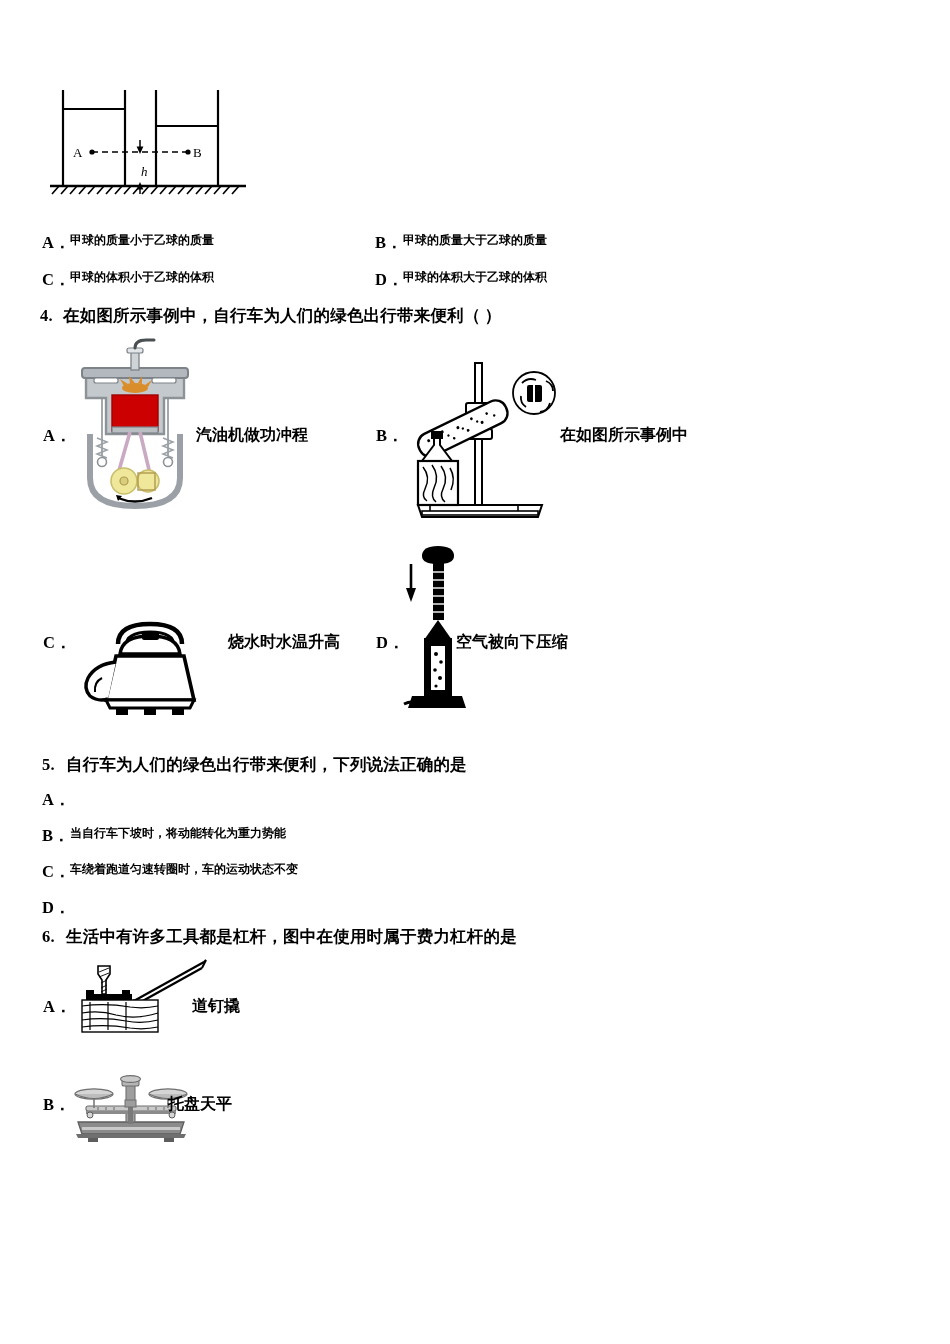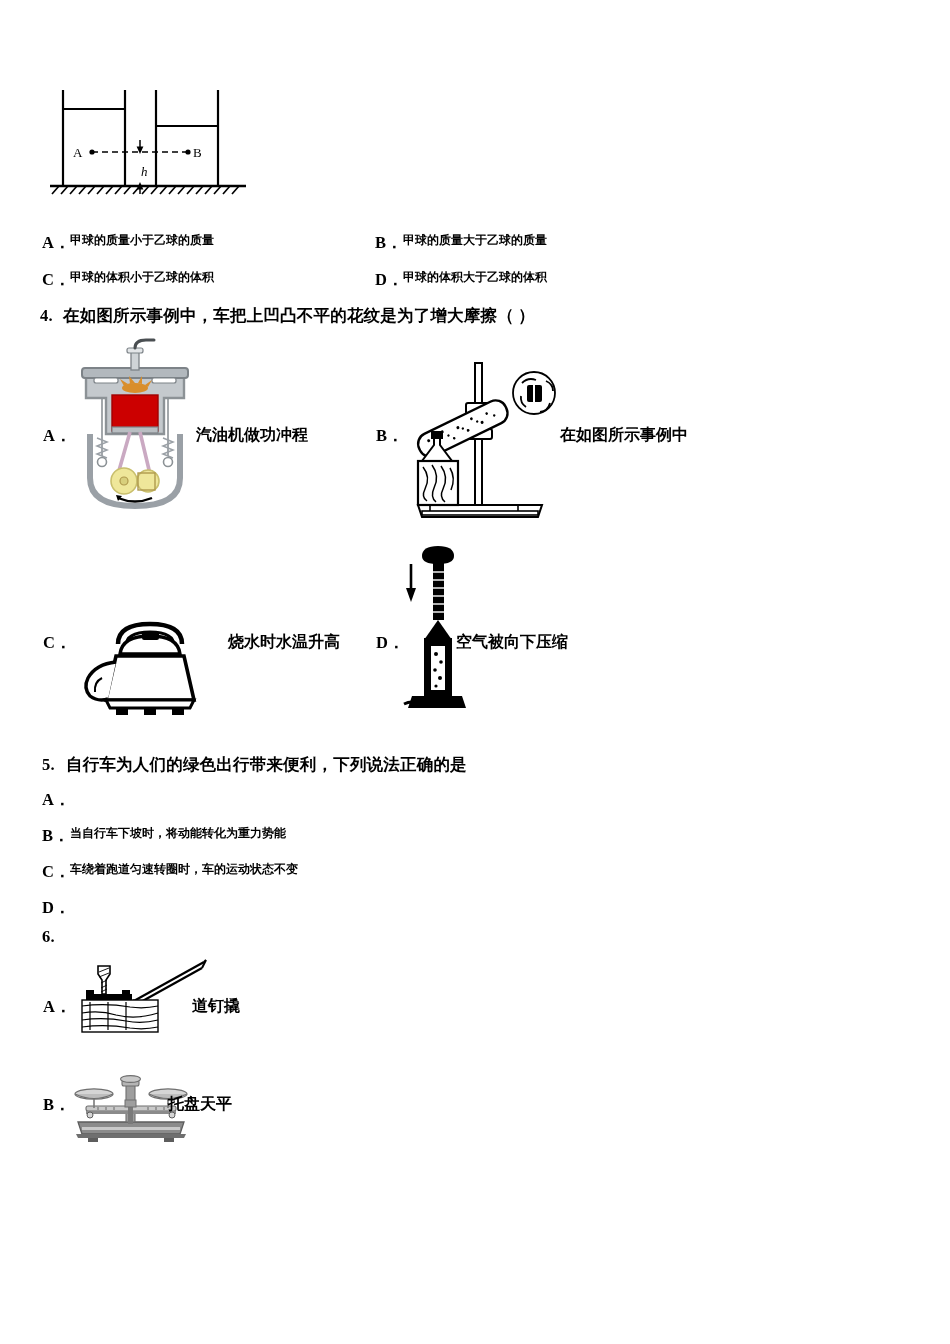--- a/index.html
+++ b/index.html
@@ -119,21 +119,21 @@
   <div class="abs opt-label" style="left:375px; top:232px;">B．</div>
   <div class="abs opt-text" style="left:403px; top:232px;">甲球的质量大于乙球的质量</div>
 
   <div class="abs opt-label" style="left:42px; top:269px;">C．</div>
   <div class="abs opt-text" style="left:70px; top:269px;">甲球的体积小于乙球的体积</div>
 
   <div class="abs opt-label" style="left:375px; top:269px;">D．</div>
   <div class="abs opt-text" style="left:403px; top:269px;">甲球的体积大于乙球的体积</div>
 
   <div class="abs qtext" style="left:40px; top:304px;">4.</div>
-  <div class="abs qtext" style="left:63px; top:304px;">在如图所示事例中，车把上凹凸不平的花纹是为了增大摩擦（      ）</div>
+  <div class="abs qtext" style="left:63px; top:304px;">在如图所示事例中，自行车为人们的绿色出行带来便利（      ）</div>
 
   <div class="abs imgbox" style="left:72px; top:338px; width:126px; height:180px;">
     <svg width="126" height="180" viewBox="0 0 126 180">
 
       <path d="M18 96 L18 140 Q18 168 63 168 Q108 168 108 140 L108 96" fill="#ffffff" stroke="#9aa0a6" stroke-width="6"></path>
 
       <path d="M14 36 L14 60 L34 60 L34 96 L92 96 L92 60 L112 60 L112 36 Z" fill="#c4c9cd" stroke="#8c9296" stroke-width="2.4"></path>
 
       <rect x="10" y="30" width="106" height="10" rx="3" fill="#b2b8bd" stroke="#7d8388" stroke-width="2"></rect>
 
@@ -316,20 +316,21 @@
   <div class="abs opt-text" style="left:70px; top:789px;margin-top:36px;">当自行车下坡时，将动能转化为重力势能</div>
 
   <div class="abs opt-label" style="left:42px; top:825px;">B．</div>
 
   <div class="abs opt-label" style="left:42px; top:861px;">C．</div>
   <div class="abs opt-text" style="left:70px; top:861px;">车绕着跑道匀速转圈时，车的运动状态不变</div>
 
   <div class="abs opt-label" style="left:42px; top:897px;">D．</div>
 
   <div class="abs qtext" style="left:42px; top:925px;">6.</div>
+  <div class="abs qtext" style="left:66px; top:925px;">生活中有许多工具都是杠杆，图中在使用时属于费力杠杆的是</div>
 
   <div class="abs imgbox" style="left:70px; top:958px; width:140px; height:78px;">
     <svg width="140" height="78" viewBox="0 0 140 78">
 
       <path d="M62 44 L134 4" stroke="#000" stroke-width="2.2" fill="none"></path>
       <path d="M60 50 L132 10" stroke="#000" stroke-width="2.2" fill="none"></path>
       <path d="M132 10 L136 2 L134 4" stroke="#000" stroke-width="2" fill="none"></path>
       <polygon points="55,48 64,41 62,50" fill="#000"></polygon>
 
       <path d="M28 8 L40 8 L40 16 L36 22 L36 36 L32 36 L32 22 L28 16 Z" fill="#ffffff" stroke="#000" stroke-width="1.6"></path>

